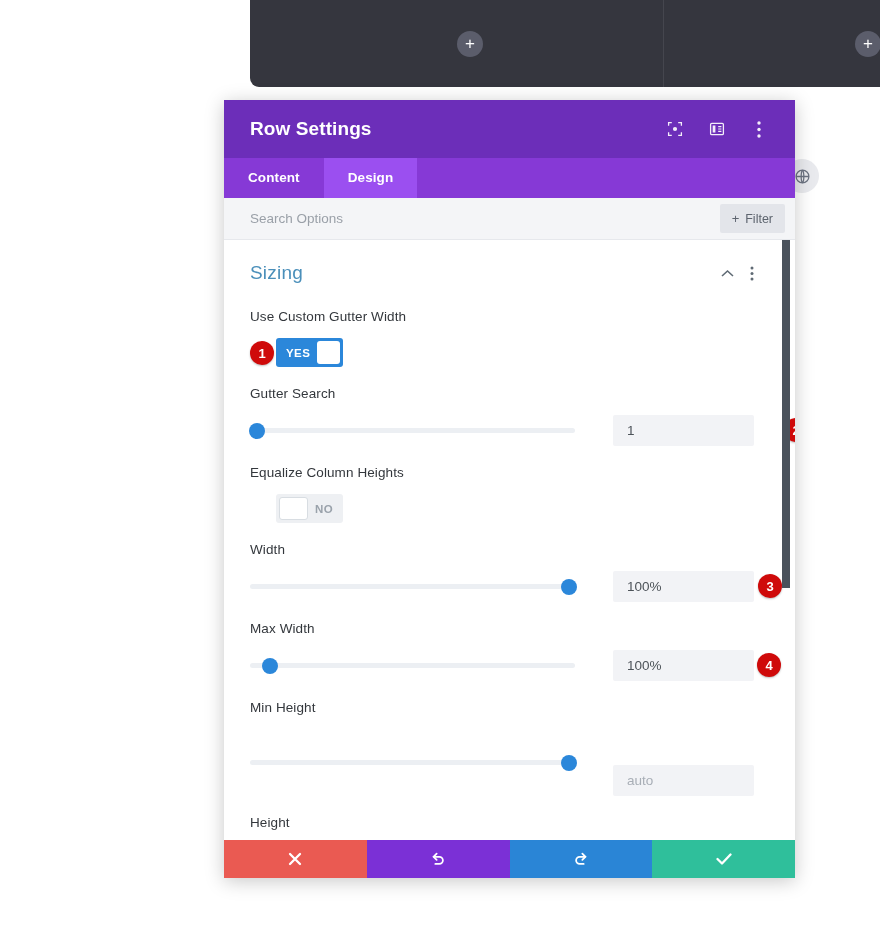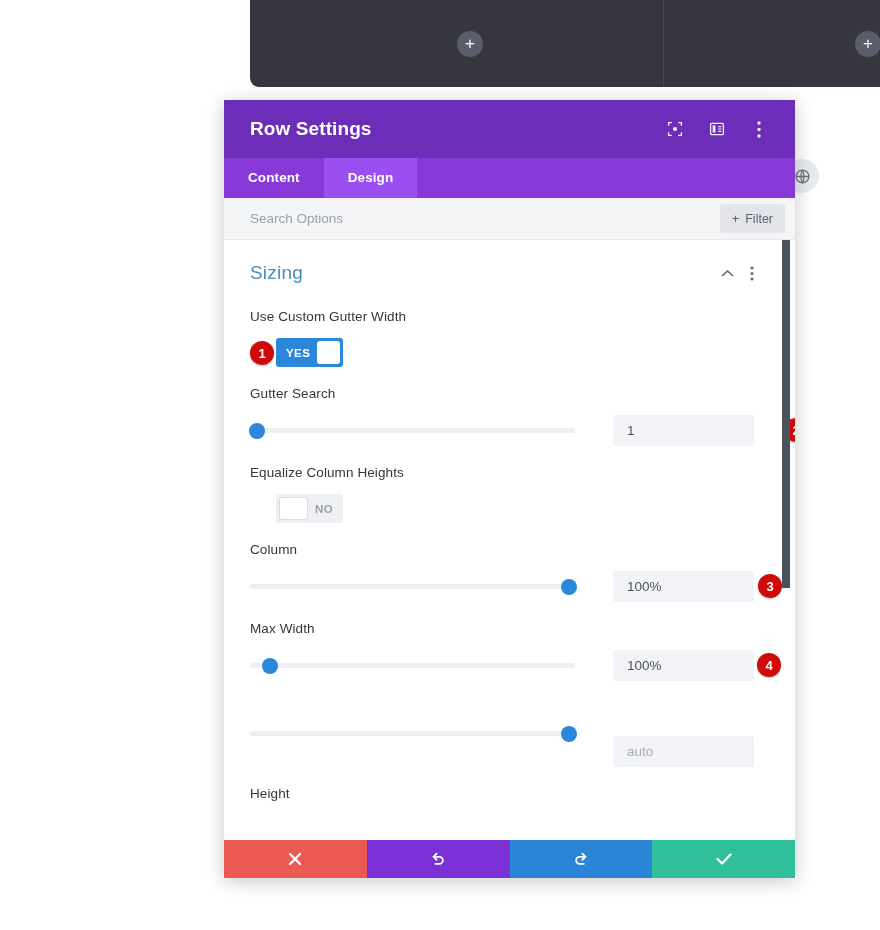--- a/index.html
+++ b/index.html
@@ -422,21 +422,21 @@
         <div class="field-label">Equalize Column Heights</div>
         <div class="toggle-wrap" style="padding-left:26px;">
           <div class="toggle off">
             <span class="knob"></span>
             <span class="state">NO</span>
           </div>
         </div>
       </div>
 
       <div class="field">
-        <div class="field-label">Column</div>
+        <div class="field-label">Width</div>
         <div class="slider-row" style="position:relative;">
           <div class="slider">
             <div class="track"></div>
             <div class="thumb" style="left:98%;"></div>
           </div>
           <div class="value-box w-wide">100%</div>
           <div class="badge" style="left:508px; top:3px;">3</div>
         </div>
       </div>
 
@@ -446,20 +446,21 @@
           <div class="slider">
             <div class="track"></div>
             <div class="thumb" style="left:6%;"></div>
           </div>
           <div class="value-box w-wide">100%</div>
           <div class="badge" style="left:507px; top:3px;">4</div>
         </div>
       </div>
 
       <div class="field">
+        <div class="field-label">Min Height</div>
         <div class="slider-row">
           <div class="slider">
             <div class="track"></div>
             <div class="thumb" style="left:98%;"></div>
           </div>
           <div class="value-box w-narrow muted">auto</div>
         </div>
       </div>
 
       <div class="field">

